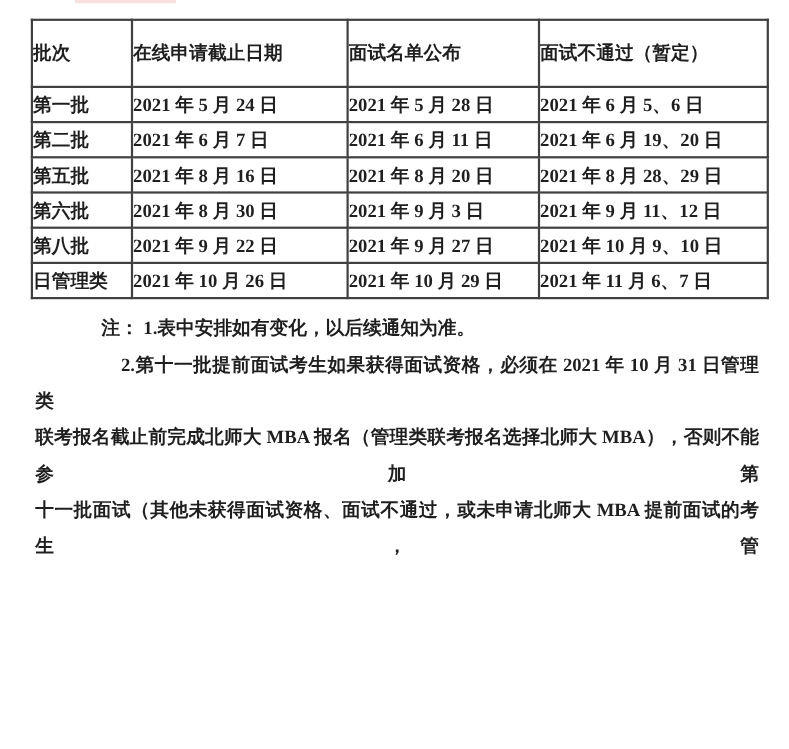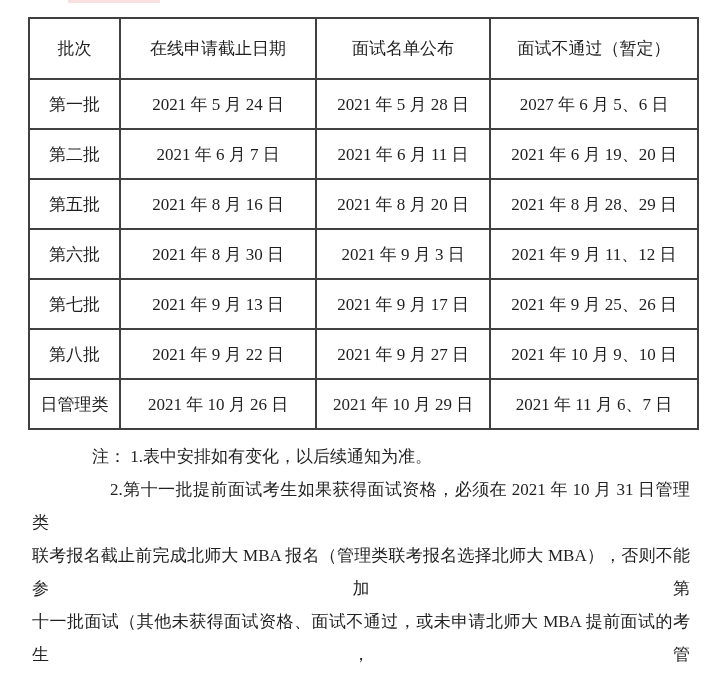--- a/index.html
+++ b/index.html
@@ -25,37 +25,37 @@
   }
   table.schedule {
     border-collapse: collapse;
     table-layout: fixed;
     width: 669px;
     margin: 17px 0 0 28px;
   }
   table.schedule th,
   table.schedule td {
     border: 2px solid #404040;
-    text-align: center;
+    text-align: left;
     vertical-align: middle;
-    font-weight: normal;
+    font-weight: bold;
     font-size: 17px;
     padding: 0;
     overflow: hidden;
     white-space: nowrap;
   }
   table.schedule thead tr { height: 61px; }
-  table.schedule tbody tr { height: 50px; }
+  table.schedule tbody tr { height: 32px; }
   .notes {
     margin: 10px 26px 0 32px;
     width: 658px;
     font-size: 17px;
     line-height: 33px;
   }
-  .note-line { text-align: left; }
+  .note-line { text-align: left; font-weight: bold; }
   .nl-first { margin-left: 60px; }
   .nl-indent { text-indent: 78px; }
   .jl {
     text-align: justify;
     text-align-last: justify;
   }
 </style>
 </head>
 <body>
 
@@ -76,45 +76,39 @@
         <th>在线申请截止日期</th>
         <th>面试名单公布</th>
         <th>面试不通过（暂定）</th>
       </tr>
     </thead>
     <tbody>
       <tr>
         <td>第一批</td>
         <td>2021 年 5 月 24 日</td>
         <td>2021 年 5 月 28 日</td>
-        <td>2027 年 6 月 5、6 日</td>
+        <td>2021 年 6 月 5、6 日</td>
       </tr>
       <tr>
         <td>第二批</td>
         <td>2021 年 6 月 7 日</td>
         <td>2021 年 6 月 11 日</td>
         <td>2021 年 6 月 19、20 日</td>
       </tr>
       <tr>
         <td>第五批</td>
         <td>2021 年 8 月 16 日</td>
         <td>2021 年 8 月 20 日</td>
         <td>2021 年 8 月 28、29 日</td>
       </tr>
       <tr>
         <td>第六批</td>
         <td>2021 年 8 月 30 日</td>
         <td>2021 年 9 月 3 日</td>
         <td>2021 年 9 月 11、12 日</td>
-      </tr>
-      <tr>
-        <td>第七批</td>
-        <td>2021 年 9 月 13 日</td>
-        <td>2021 年 9 月 17 日</td>
-        <td>2021 年 9 月 25、26 日</td>
       </tr>
       <tr>
         <td>第八批</td>
         <td>2021 年 9 月 22 日</td>
         <td>2021 年 9 月 27 日</td>
         <td>2021 年 10 月 9、10 日</td>
       </tr>
       <tr>
         <td>日管理类</td>
         <td>2021 年 10 月 26 日</td>

